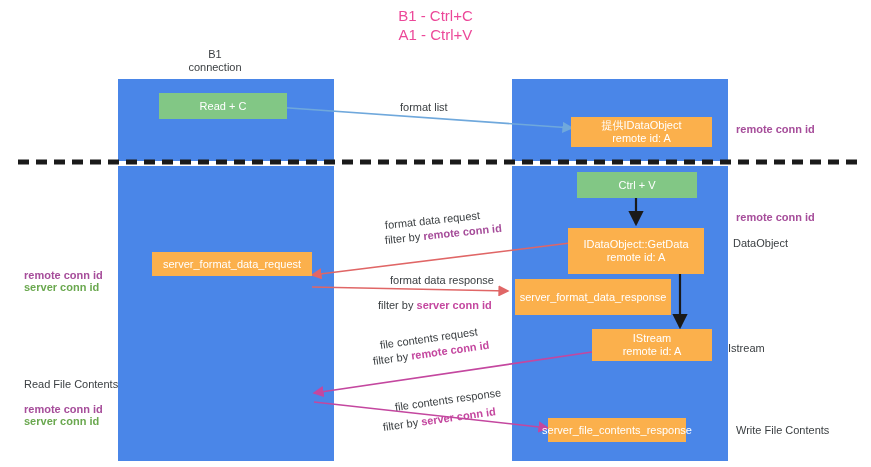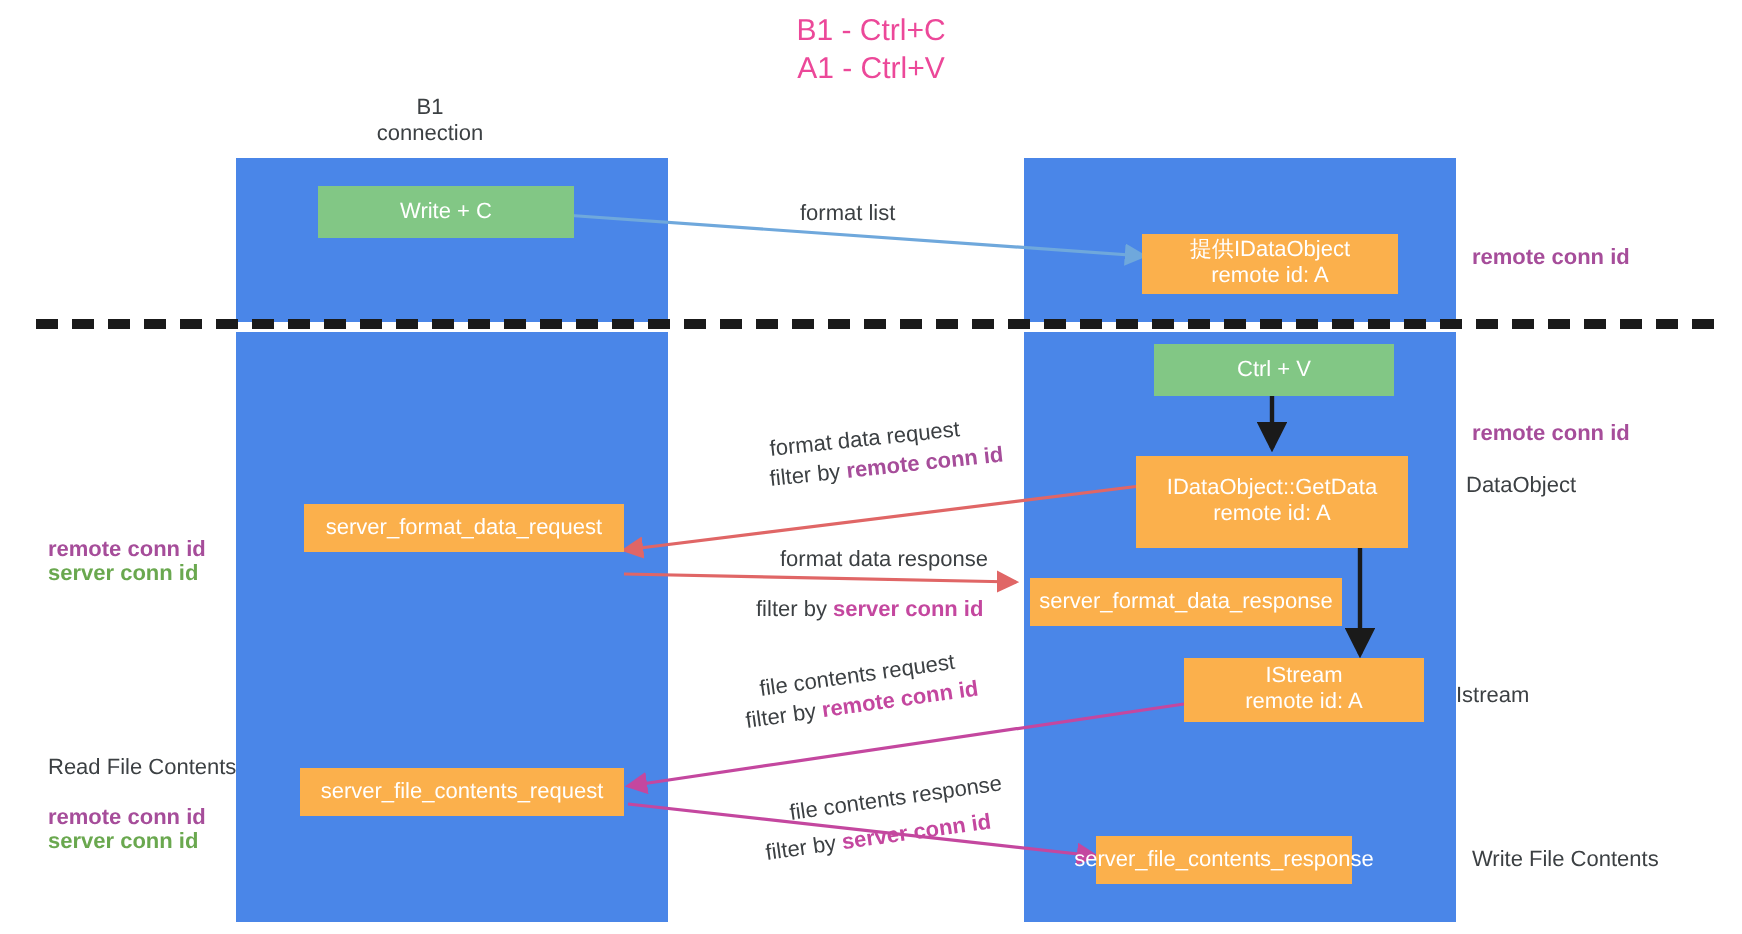--- a/index.html
+++ b/index.html
@@ -100,55 +100,52 @@
     <line x1="312" y1="287" x2="508" y2="291" stroke="#e06666" stroke-width="1.6" marker-end="url(#ah-red)"></line>
 
     <line x1="680" y1="260" x2="680" y2="327" stroke="#1a1a1a" stroke-width="2.2" marker-end="url(#ah-black)"></line>
 
     <line x1="592" y1="352" x2="314" y2="393" stroke="#c4479f" stroke-width="1.6" marker-end="url(#ah-mag)"></line>
 
     <line x1="314" y1="402" x2="548" y2="428" stroke="#c4479f" stroke-width="1.6" marker-end="url(#ah-mag)"></line>
   </svg>
 
   <div class="abs box green" style="left:159px;top:93px;width:128px;height:26px;">
-    <span>Write + C</span>
+    <span>Read + C</span>
   </div>
 
-  <div class="abs box orange" style="left:571px;top:117px;width:128px;height:30px;">
+  <div class="abs box orange" style="left:571px;top:117px;width:141px;height:30px;">
     <span>提供IDataObject</span>
     <span>remote id: A</span>
   </div>
 
   <div class="abs box green" style="left:577px;top:172px;width:120px;height:26px;">
     <span>Ctrl + V</span>
   </div>
 
   <div class="abs box orange" style="left:568px;top:228px;width:136px;height:46px;">
     <span>IDataObject::GetData</span>
     <span>remote id: A</span>
   </div>
 
   <div class="abs box orange" style="left:152px;top:252px;width:160px;height:24px;">
     <span>server_format_data_request</span>
   </div>
 
-  <div class="abs box orange" style="left:515px;top:289px;width:156px;height:24px;">
+  <div class="abs box orange" style="left:515px;top:279px;width:156px;height:36px;">
     <span>server_format_data_response</span>
   </div>
 
   <div class="abs box orange" style="left:592px;top:329px;width:120px;height:32px;">
     <span>IStream</span>
     <span>remote id: A</span>
   </div>
 
-  <div class="abs box orange" style="left:150px;top:384px;width:162px;height:24px;">
-    <span>server_file_contents_request</span>
-  </div>
 
-  <div class="abs box orange" style="left:548px;top:418px;width:128px;height:24px;">
+  <div class="abs box orange" style="left:548px;top:418px;width:138px;height:24px;">
     <span>server_file_contents_response</span>
   </div>
 
   <div class="abs lbl" style="left:400px;top:101px;">format list</div>
 
   <div class="abs lbl rot-up" style="left:385px;top:219px;">format data request</div>
 
   <div class="abs lbl rot-up" style="left:385px;top:234px;">
     <span>filter by </span><span class="purple">remote conn id</span>
   </div>

